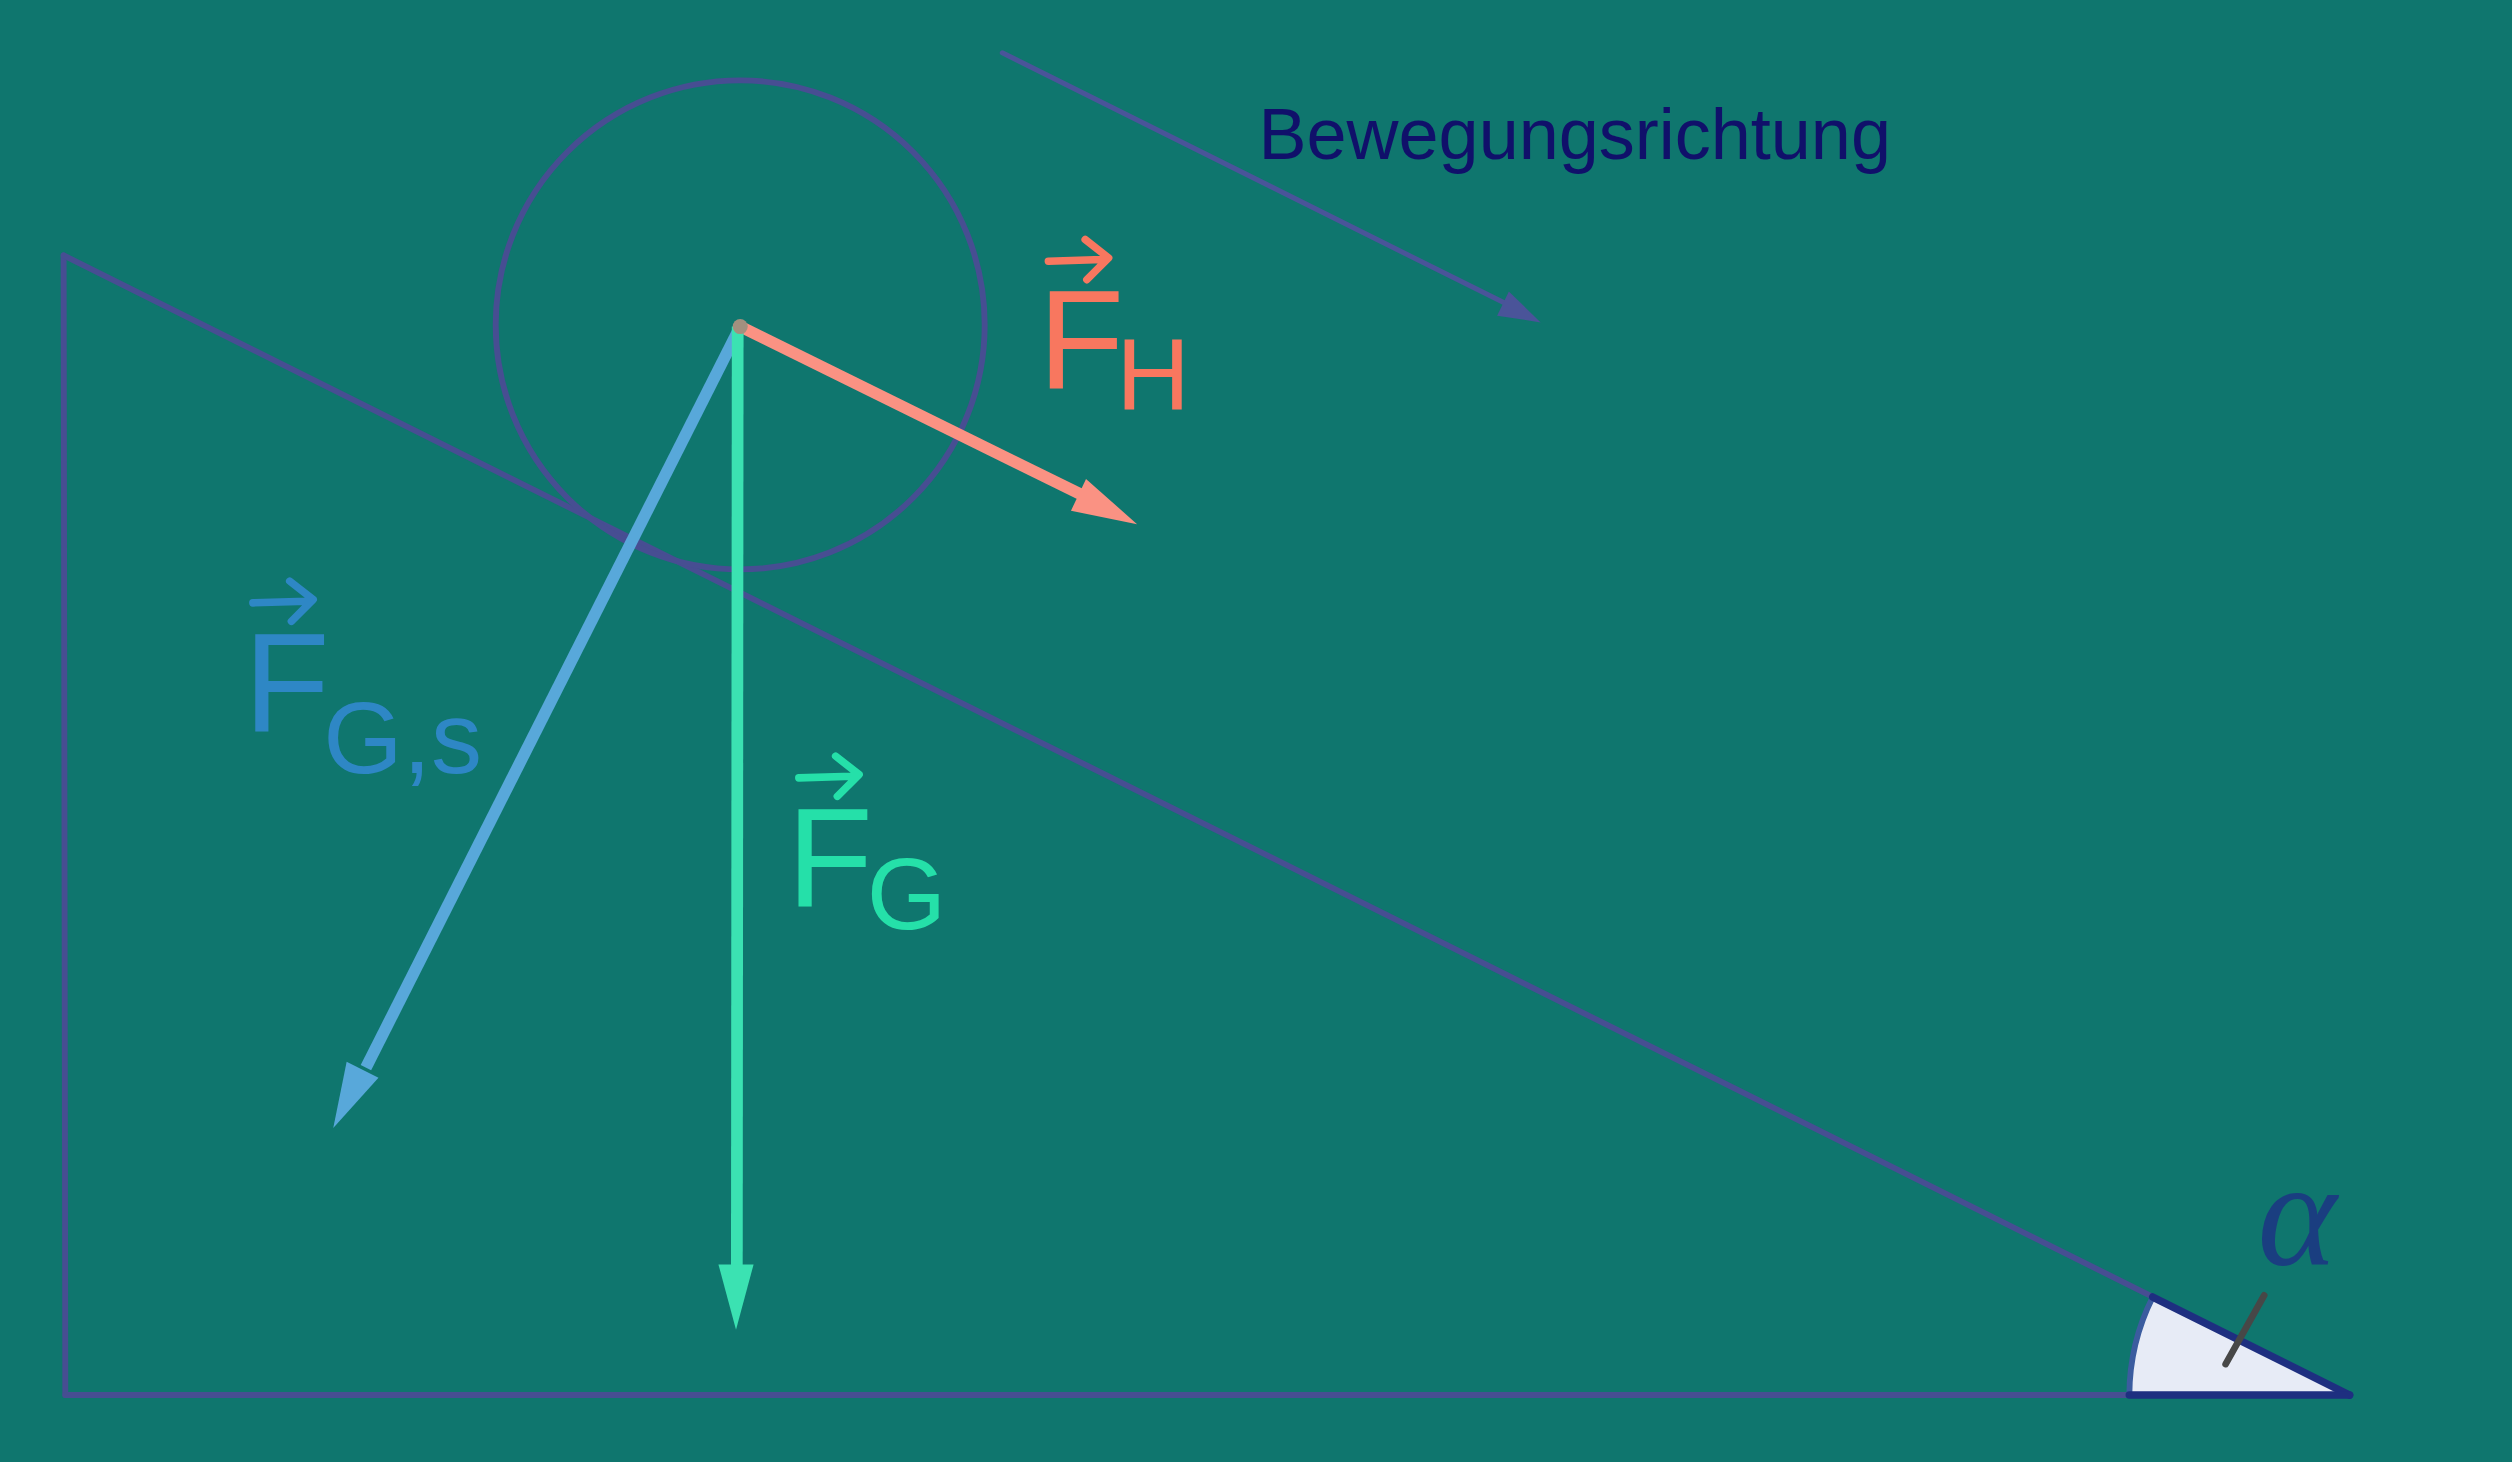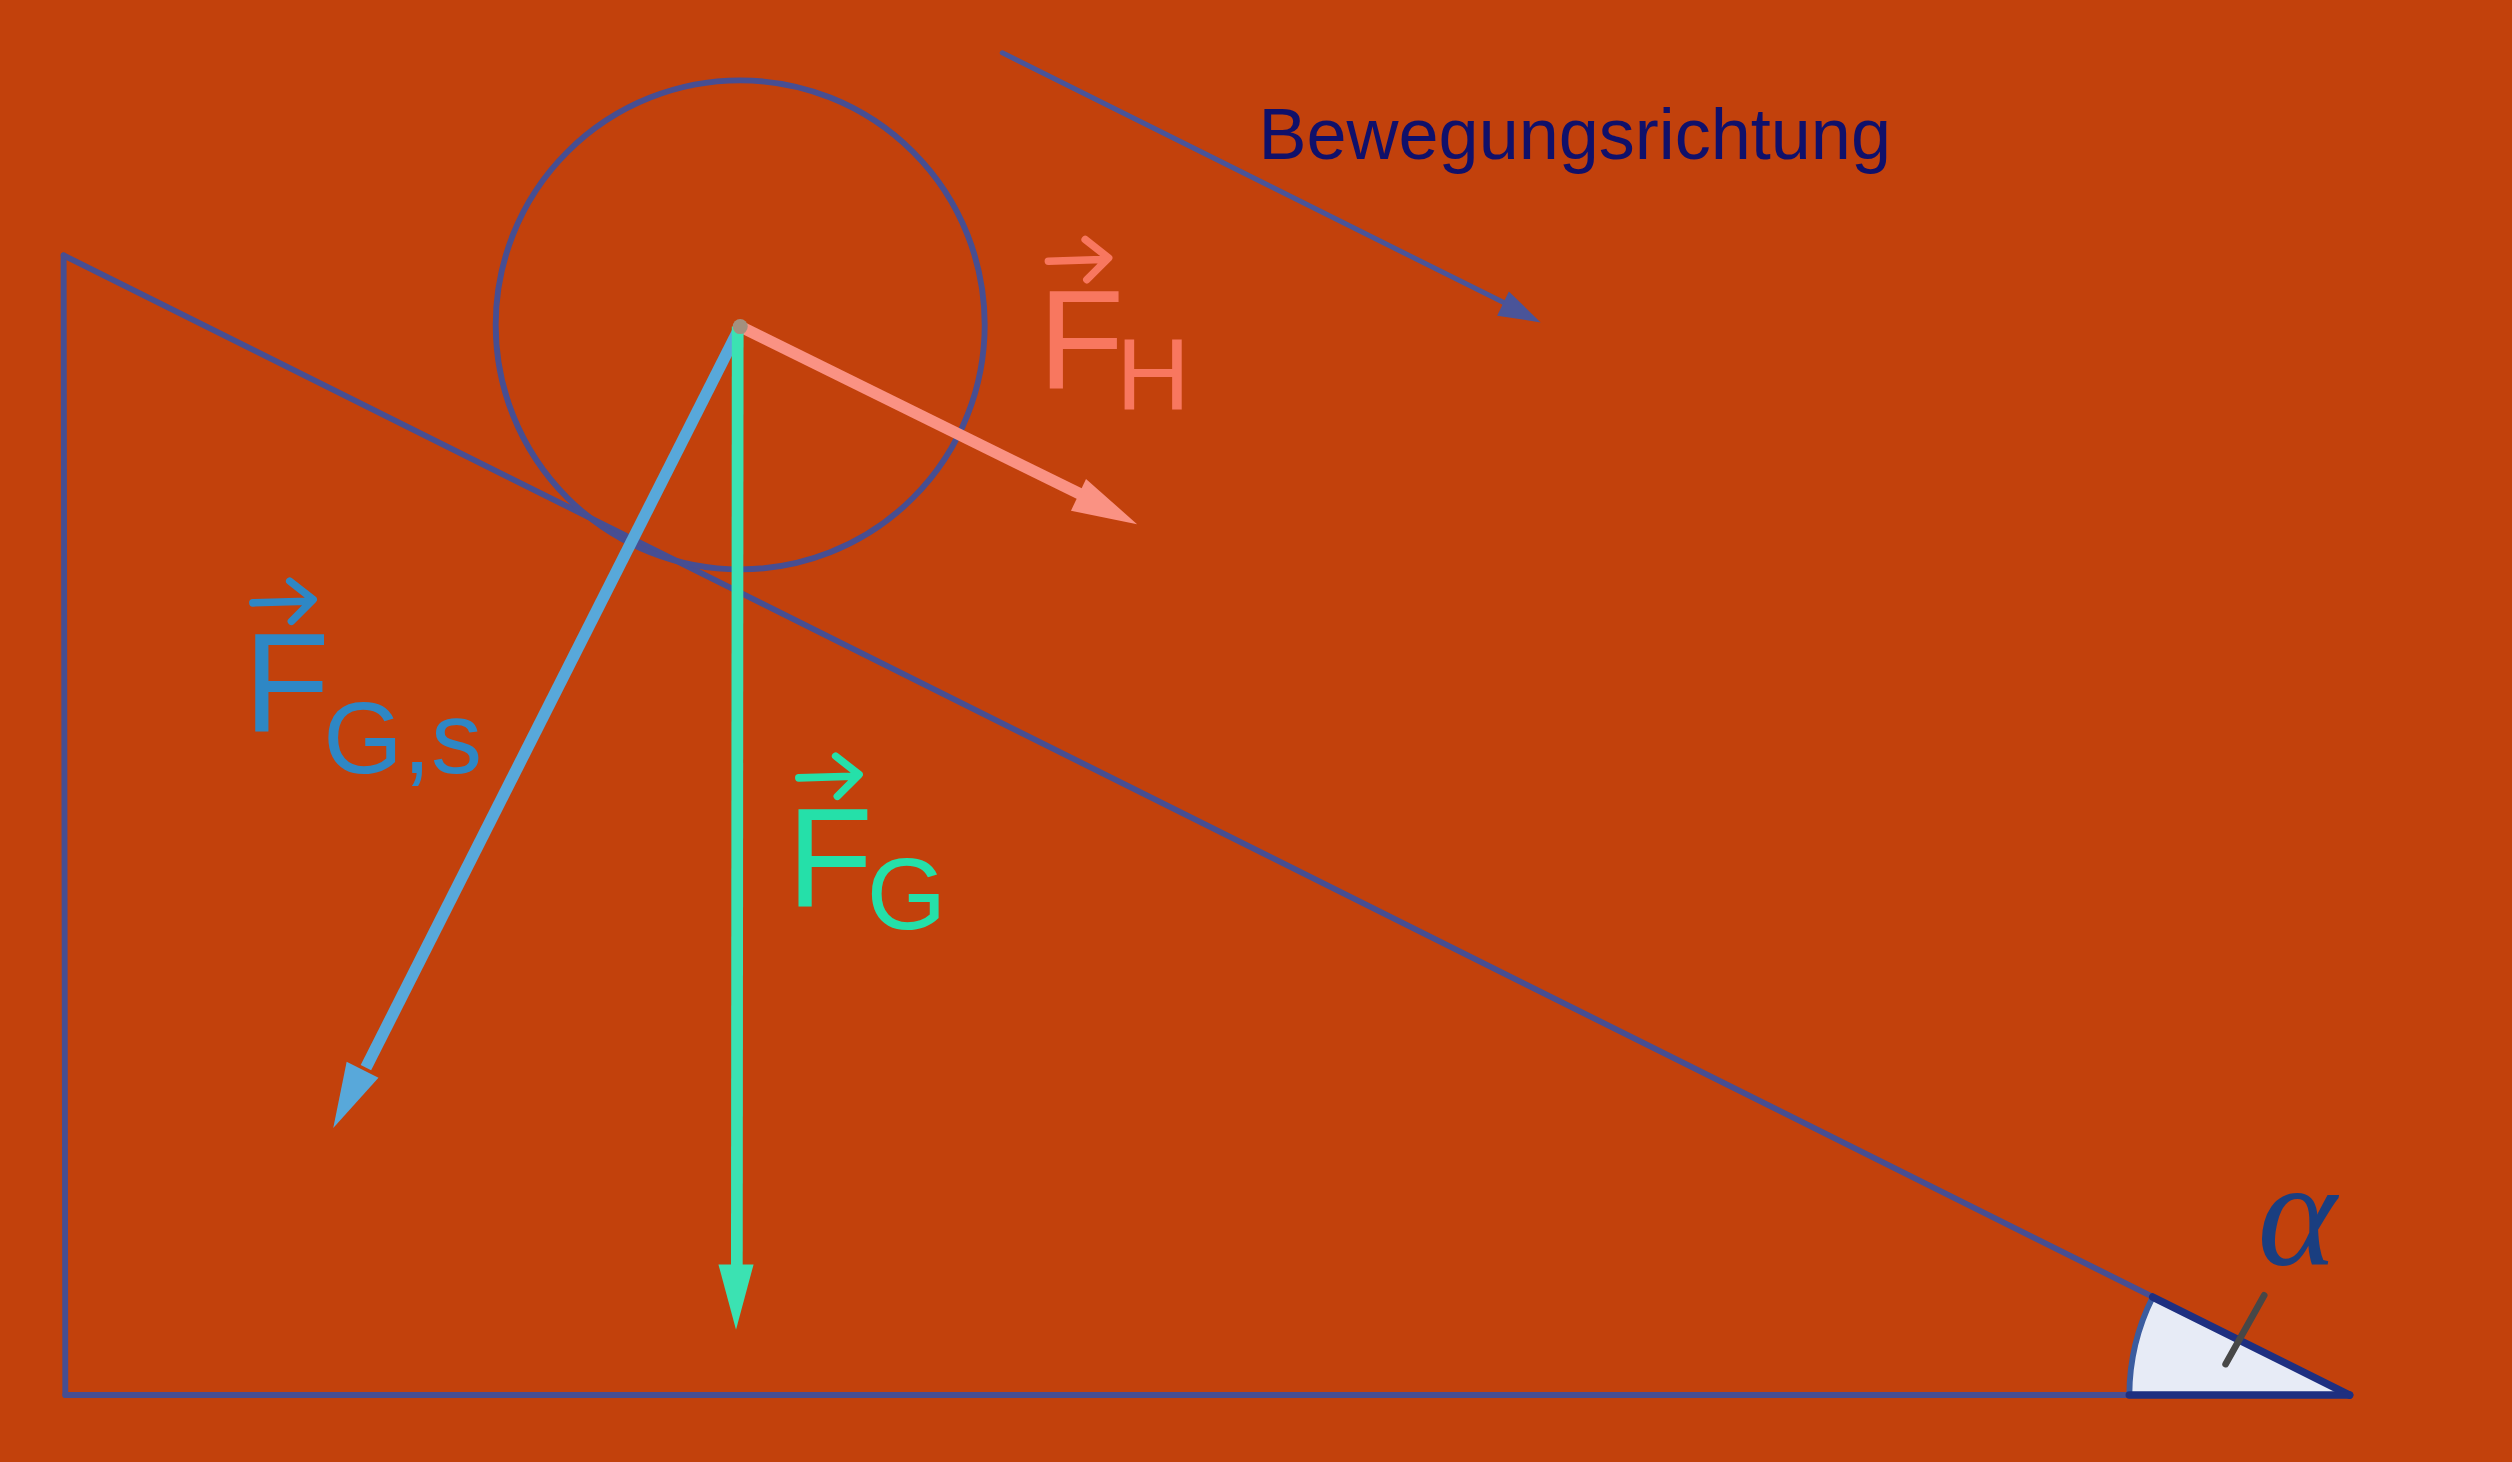--- a/index.html
+++ b/index.html
@@ -1,20 +1,20 @@
 <!DOCTYPE html>
 <html style="--outline: #474E92; --outline-dark: #1E2F80; --arc: #3B5C9F; --sector-fill: #E7EBF6; --tick: #474747; --direction-arrow: #4A5499; --direction-text: #10106A; --alpha-text: #1A3E80; --fh-arrow: #FA9283; --fh-label: #F8775F; --fgs-arrow: #58A8DA; --fgs-label: #2E87C5; --fg-arrow: #3BE2B2; --fg-label: #25E0A9; --origin-dot: #A3907F;font-size:13.4px"><head>
 <meta charset="utf-8">
 <style>
   html, body { margin: 0; padding: 0; background: #ffffff; }
   .stage {
     position: relative;
     width: 2512px;
     height: 1462px;
-    background: #c2410c;
+    background: #0f766e;
     overflow: hidden;
   }
   .stage svg { position: absolute; left: 0; top: 0; }
 
   .outline        { stroke: var(--outline); stroke-width: 7; fill: none; stroke-linecap: round; }
   .outline-dark   { stroke: var(--outline-dark); stroke-width: 9; fill: none; stroke-linecap: round; }
   .sector         { fill: var(--sector-fill); stroke: none; }
   .sector-arc     { stroke: var(--arc); stroke-width: 7; fill: none; stroke-linecap: round; }
   .tick           { stroke: var(--tick); stroke-width: 8; stroke-linecap: round; }
 

